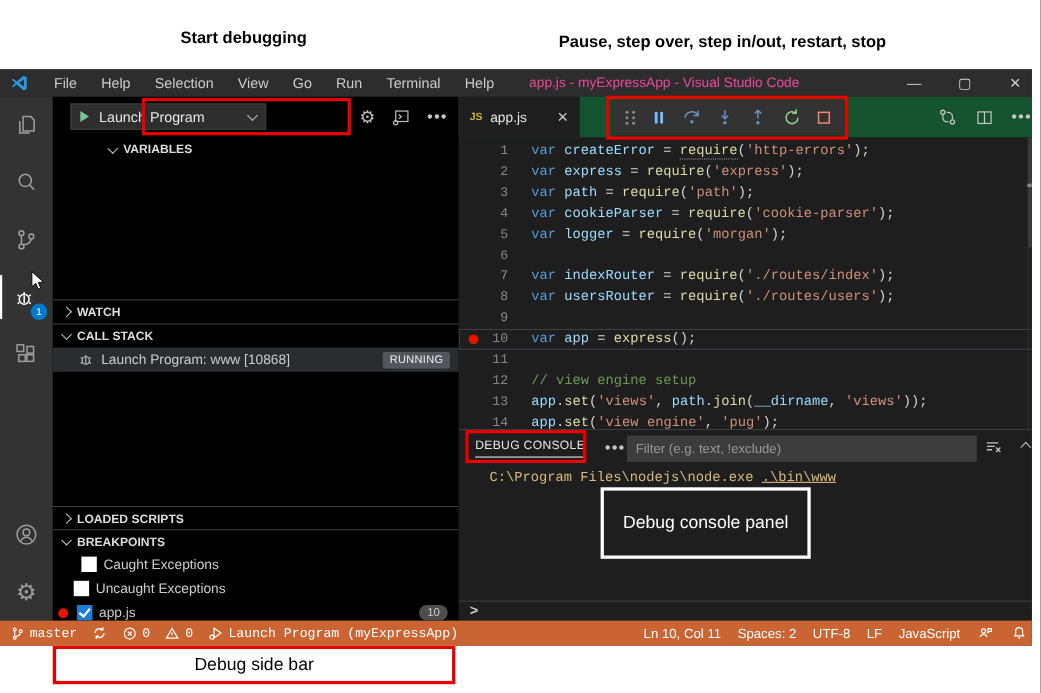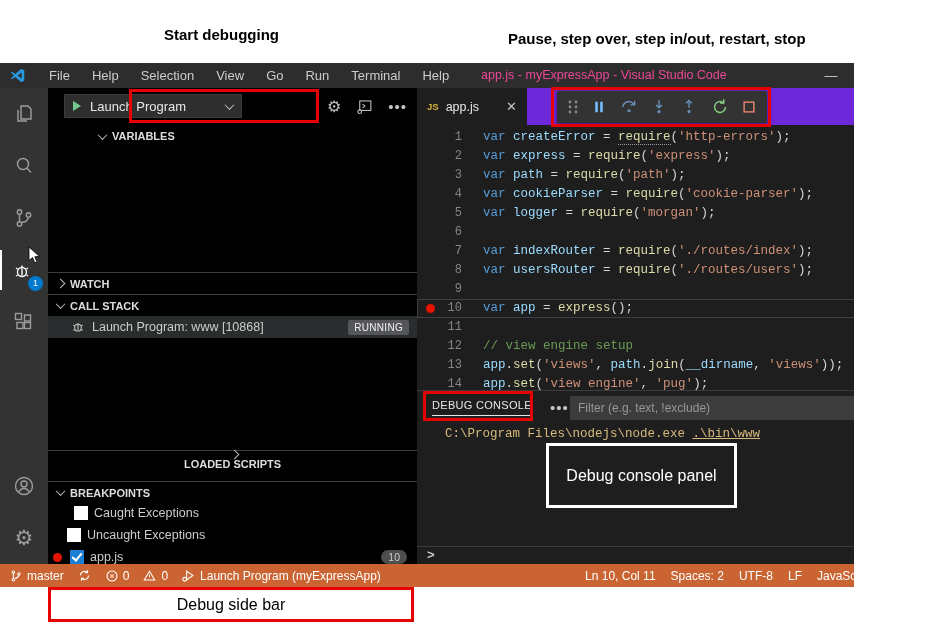--- a/index.html
+++ b/index.html
@@ -1,17 +1,17 @@
 <!DOCTYPE html>
 <html><head>
 <meta charset="utf-8">
 <style>
   * { margin:0; padding:0; box-sizing:border-box; }
   body { background:#ffffff; font-family:"Liberation Sans", sans-serif; }
-  .page { position:relative; width:854px; height:630px; background:#fff; overflow:hidden; }
+  .page { position:relative; width:938px; height:630px; background:#fff; overflow:hidden; }
 
   
   .anno-label { position:absolute; color:#000; font-size:15px; font-weight:600; }
   .anno-start { left:164px; top:26px; }
   .anno-pause { left:508px; top:30px; }
 
   
   .vscode { position:absolute; left:0; top:63px; width:946px; height:524px; background:#1e1e1e; display:flex; flex-direction:column; }
   .titlebar { height:25px; background:#2d2d2e; display:flex; align-items:center; position:relative; flex:none; }
   .vs-logo { width:17px; height:17px; margin-left:9px; flex:none; }
@@ -57,21 +57,21 @@
   .bp-dot { width:9px; height:9px; border-radius:50%; background:#e51400; flex:none; }
   .cb { width:14px; height:14px; flex:none; margin:0 6px 0 0; }
   .cb.un { background:#ffffff; }
   .cb.ck { background:#1a7fd4; position:relative; }
   .cb.ck::after { content:""; position:absolute; left:4px; top:1px; width:4px; height:8px; border-right:2px solid #fff; border-bottom:2px solid #fff; transform:rotate(40deg); }
   .num-badge { margin-left:auto; margin-right:10px; background:#4d4d4d; color:#cccccc; font-size:10.5px; padding:1px 7px; border-radius:9px; }
   .sb-item-text { font-size:12.5px; color:#cccccc; }
 
   
   .editorcol { flex:1; display:flex; flex-direction:column; min-width:0; }
-  .tabbar { height:37px; background:#6d28d9; position:relative; flex:none; }
+  .tabbar { height:37px; background:#14532d; position:relative; flex:none; }
   .tab { position:absolute; left:0; top:0; width:110px; height:37px; background:#1e1e1e; display:flex; align-items:center; padding:0 10px; }
   .js-ico { color:#d4b43c; font-size:9.5px; font-weight:bold; margin-right:7px; }
   .tab-label { color:#e8e8e8; font-size:12.5px; }
   .tab-close { margin-left:auto; color:#c5c5c5; font-size:13px; }
   .dbg-toolbar { position:absolute; left:140px; top:3px; width:210px; height:32px; background:#333334; box-shadow:0 1px 4px rgba(0,0,0,.5); display:flex; align-items:center; justify-content:space-around; padding:0 4px; }
   .tabbar-right { position:absolute; right:8px; top:0; height:37px; display:flex; align-items:center; gap:15px; color:#c5c5c5; }
 
   .editor { height:265px; position:relative; overflow:hidden; flex:none; background:#1e1e1e; }
   .code-lines { position:absolute; left:0; top:3px; width:100%; }
   .cl { display:flex; height:19px; line-height:19px; font-family:"Liberation Mono","DejaVu Sans Mono",monospace; font-size:12.5px; position:relative; }
@@ -96,21 +96,21 @@
   .con-icons { position:absolute; right:10px; top:6px; display:flex; gap:16px; color:#c5c5c5; }
   .con-output { position:absolute; left:28px; top:36px; font-family:"Liberation Mono","DejaVu Sans Mono",monospace; font-size:12.5px; color:#d7ba7d; white-space:pre; }
   .con-link { text-decoration:underline; color:#d7ba7d; }
   .con-inputrow { position:absolute; left:0; right:0; top:155px; border-top:1px solid #3c3c3c; height:19px; }
   .con-prompt { position:absolute; left:10px; top:1px; color:#cccccc; font-size:13px; font-weight:bold; font-family:"Liberation Mono",monospace; }
 
   
   .statusbar { height:23px; background:#ca6533; display:flex; align-items:center; color:#ffffff; font-size:12px; flex:none; }
   .sb-left { display:flex; align-items:center; gap:13px; padding-left:9px; }
   .sb-right { margin-left:auto; display:flex; align-items:center; gap:15px; padding-right:12px; }
-  .sbi { display:flex; align-items:center; gap:4px; }
+  .sbi { display:flex; align-items:center; gap:4px;font-family:Liberation Mono, monospace; }
 
   
   .redbox { position:absolute; border:3px solid #e60000; }
   .rb-launch { left:129px; top:89px; width:190px; height:34px; }
   .rb-toolbar { left:551px; top:87px; width:220px; height:40px; }
   .rb-contab { left:423px; top:391px; width:110px; height:30px; }
   .whitebox { position:absolute; left:546px; top:443px; width:191px; height:65px; border:3px solid #ffffff; display:flex; align-items:center; justify-content:center; color:#ffffff; font-size:16px; }
   .rb-bottom { left:48px; top:587px; width:366px; height:35px; background:#ffffff; display:flex; align-items:center; justify-content:center; color:#000; font-size:16px; }
 
   svg { display:block; }
@@ -234,21 +234,21 @@
         </div>
         <div class="sb-row cs-row" style="top:228px;">
           <svg style="margin:0 6px 0 22px;" width="16" height="16" viewBox="0 0 24 24" fill="none" stroke="#c5c5c5" stroke-width="1.6">
               <circle cx="12" cy="13" r="5"></circle>
               <path d="M12 8V6M7 10 5 9M7 16l-2 1M17 10l2-1M17 16l2 1M12 9v8"></path>
             </svg>
           <span>Launch Program: www [10868]</span>
           <span class="running-badge">RUNNING</span>
         </div>
 
-        <div class="sb-row sb-head bt" style="top:362px;flex-direction:column;">
+        <div class="sb-row sb-head bt" style="top:372px;">
           <span class="chev right"></span>
           <span>LOADED SCRIPTS</span>
         </div>
         <div class="sb-row sb-head bt" style="top:393px;">
           <span class="chev down"></span>
           <span>BREAKPOINTS</span>
         </div>
         <div class="sb-row" style="top:414px; padding-left:26px;">
           <span class="cb un"></span>
           <span class="sb-item-text">Caught Exceptions</span>

